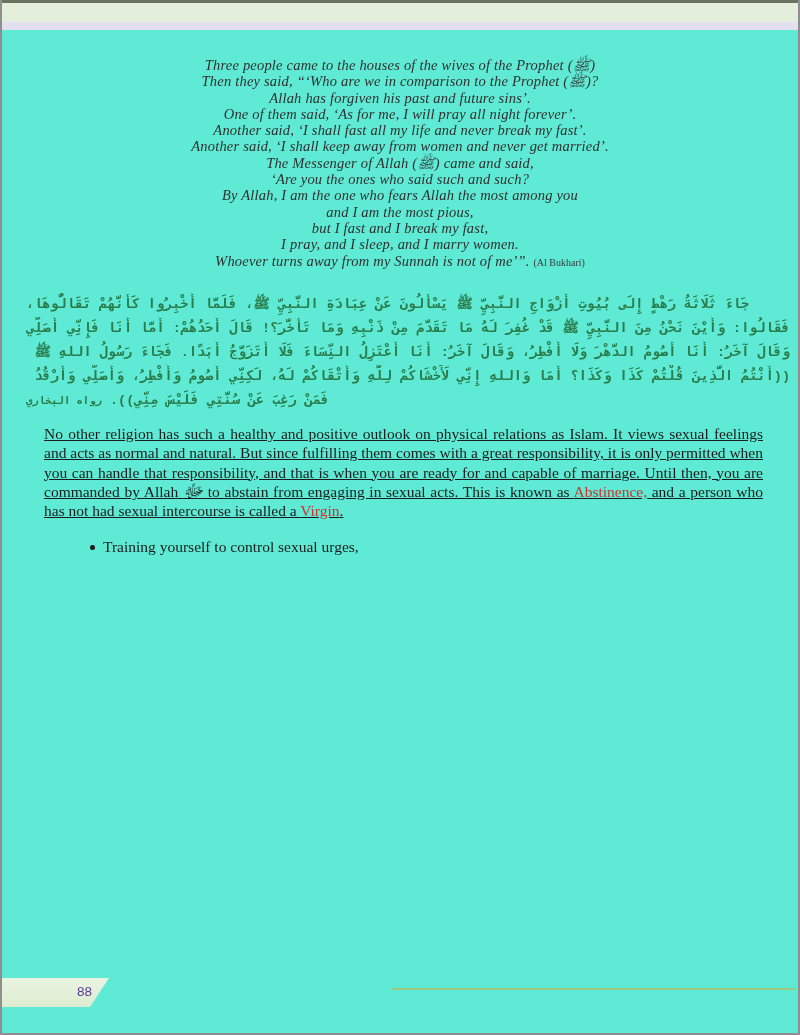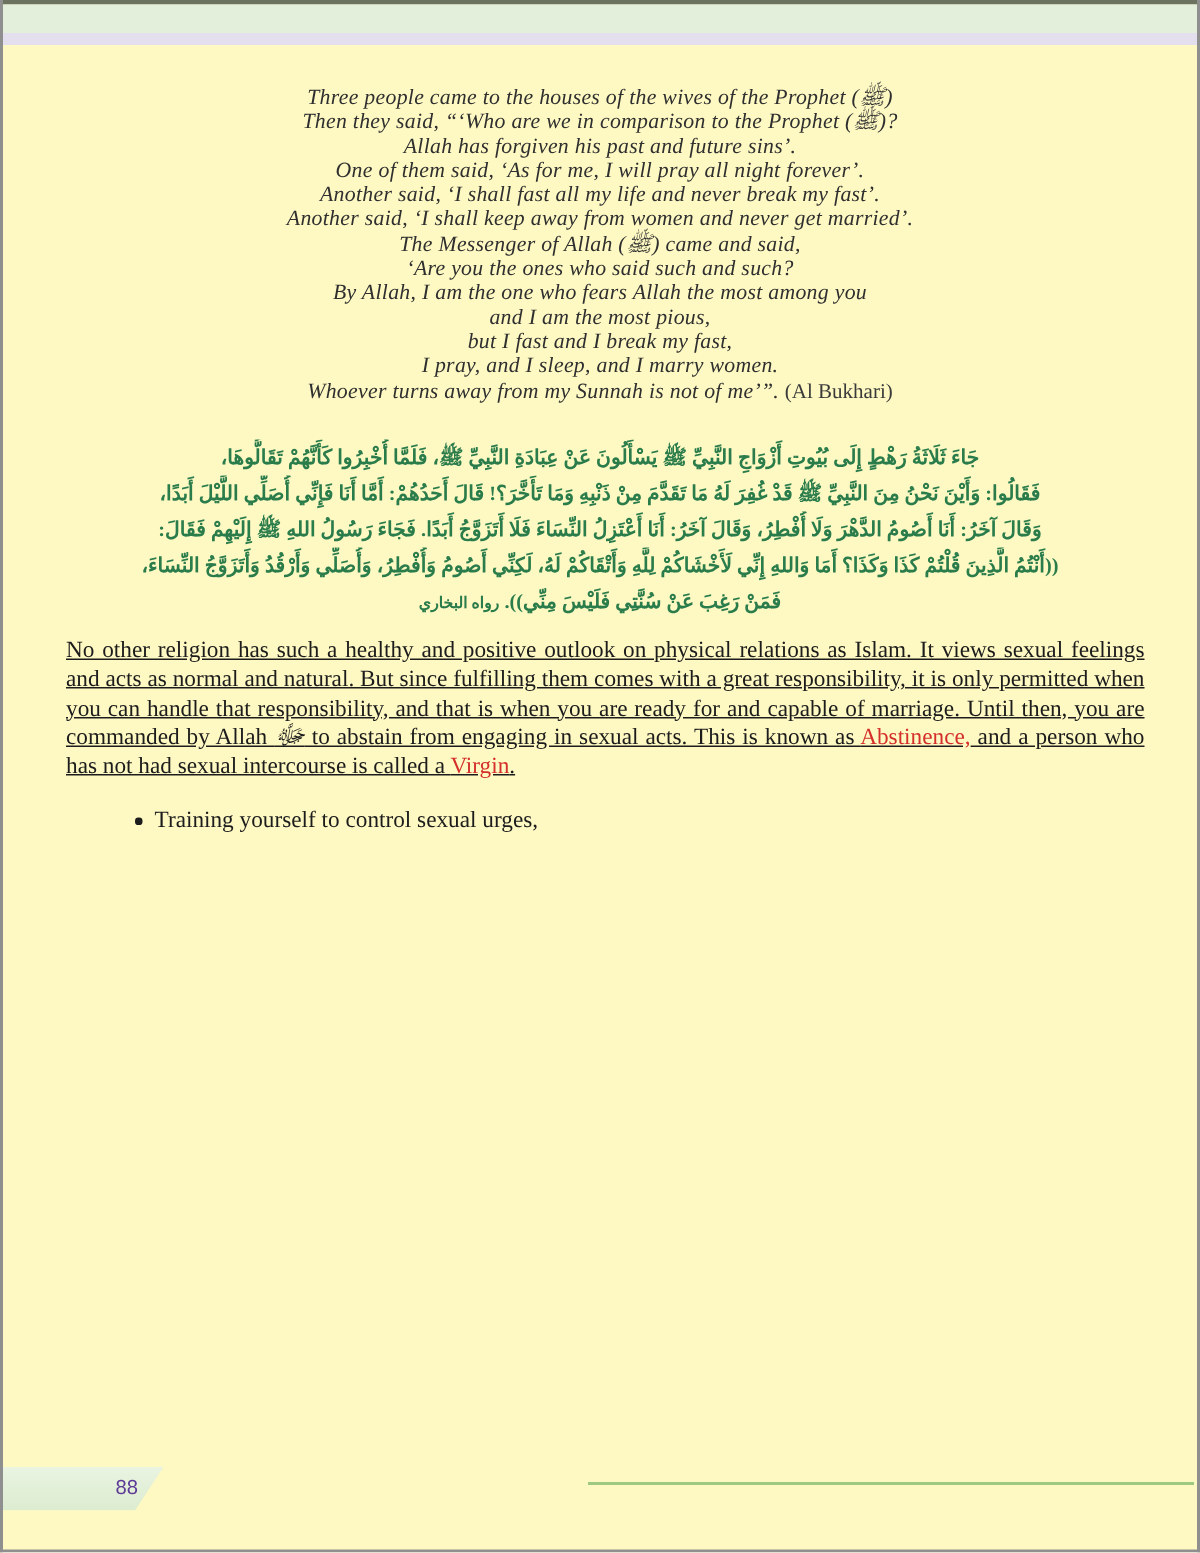--- a/index.html
+++ b/index.html
@@ -1,19 +1,19 @@
 <!DOCTYPE html>
 <html><head>
 <meta charset="utf-8">
 <style>
   html,body{margin:0;padding:0;background:#ffffff;}
   .page{
     position:relative;
     width:800px;height:1035px;
-    background:#fef9c3;
+    background:#5eead4;
     box-sizing:border-box;
     border-left:2px solid #8f8f8f;
     border-right:2px solid #8f8f8f;
     border-bottom:2px solid #8f8f8f;
     overflow:hidden;
     font-family:"Liberation Serif", serif;
   }
   .top-edge{position:absolute;top:0;left:0;right:0;height:3px;background:#6b7360;}
   .band-green{position:absolute;top:3px;left:0;right:0;height:19px;background:#e4efdb;}
   .band-lavender{position:absolute;top:22px;left:0;right:0;height:8px;background:#e3dfee;}
@@ -21,31 +21,31 @@
   .hadith-en{
     position:absolute;top:57px;left:0;right:0;
     text-align:center;
     font-family:"Liberation Serif", serif;
     font-style:italic;
     font-size:14.5px;line-height:16.3px;
     color:#2f2f2f;
     letter-spacing:0.2px;
   }
   .hadith-en .src{
-    font-style:normal;font-size:14px;color:#3a3a3a;letter-spacing:0;
+    font-style:normal;font-size:10px;color:#3a3a3a;letter-spacing:0;
     font-family:"Liberation Serif", serif;
   }
 
   .hadith-ar{
-    position:absolute;top:293px;left:8px;right:8px;
+    position:absolute;top:293px;left:24px;right:8px;
     direction:rtl;
-    text-align:center;
+    text-align:left;
     color:#2a7c4b;
     font-weight:bold;
-    font-family:Liberation Serif, serif;
+    font-family:Liberation Mono, monospace;
     font-size:13.5px;line-height:24px;
   }
   .hadith-ar .ar-line{white-space:nowrap;overflow:hidden;}
   .hadith-ar .ar-src{font-size:10.5px;font-weight:bold;}
 
   .body-text{
     position:absolute;left:42px;width:719px;
     font-family:"Liberation Serif", serif;
     font-size:15.5px;line-height:19.3px;
     color:#1c1c1c;

